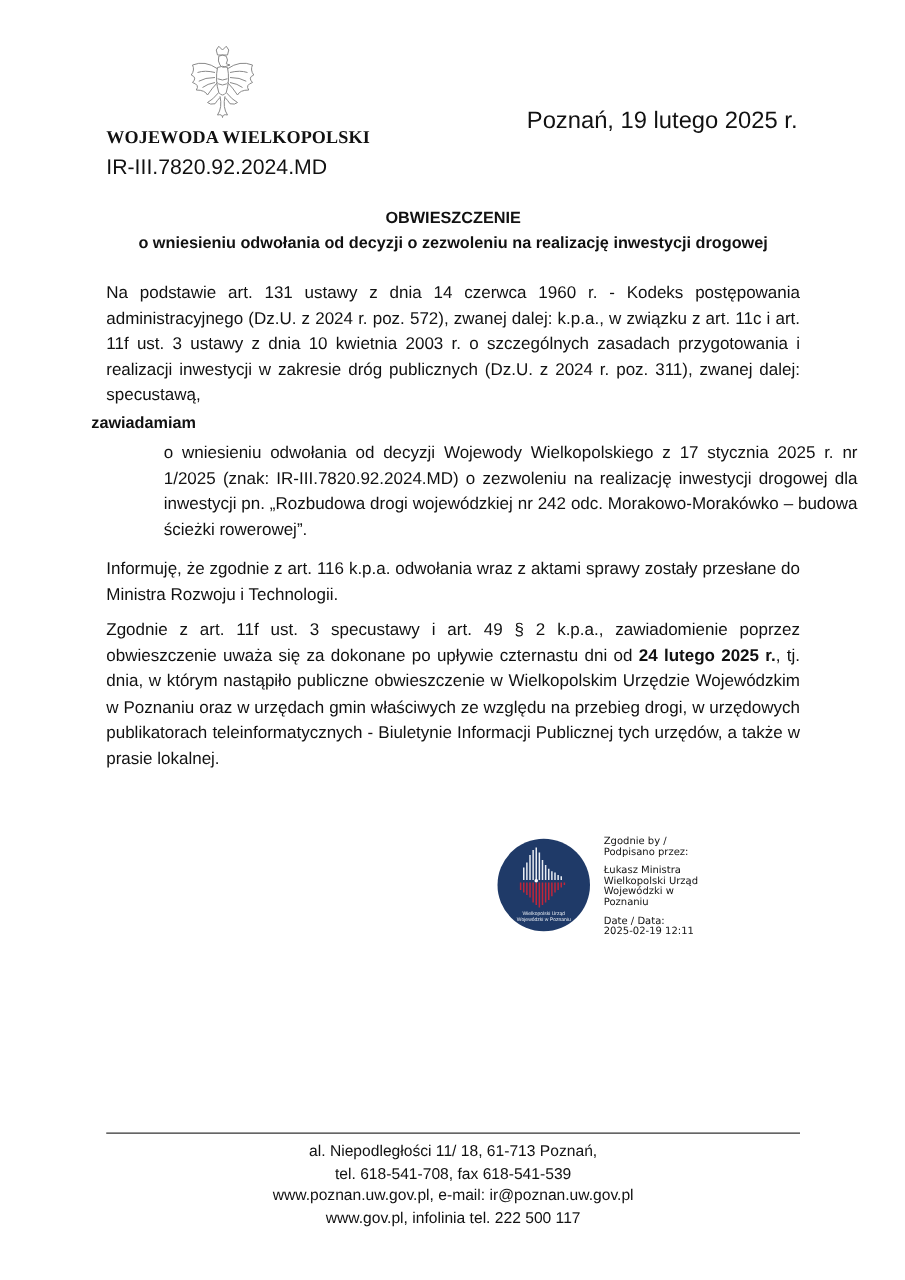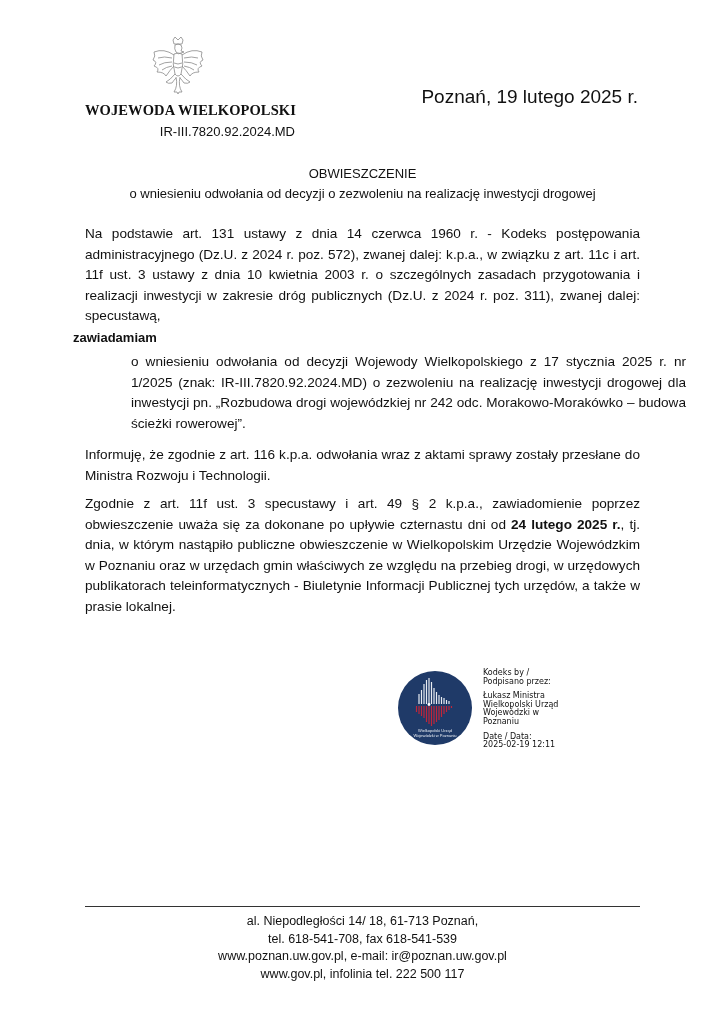--- a/index.html
+++ b/index.html
@@ -37,38 +37,38 @@
       font-weight: bold;
       font-size: 14.5px;
       letter-spacing: 0.1px;
       white-space: nowrap;
     }
     .ref-number {
       position: absolute;
       left: 85px;
       top: 124px;
       width: 210px;
-      text-align: right;
-      font-size: 13px;
+      text-align: left;
+      font-size: 17px;
       white-space: nowrap;
     }
     .place-date {
       position: absolute;
       right: 86px;
       top: 86px;
       font-size: 19px;
       white-space: nowrap;
     }
     .title-block {
       position: absolute;
       left: 85px;
       top: 164px;
       width: 555px;
       text-align: center;
-      font-weight: normal;
+      font-weight: bold;
       font-size: 13px;
       line-height: 20px;
     }
     .body-text {
       position: absolute;
       left: 85px;
       width: 555px;
       font-size: 13.6px;
       line-height: 20.5px;
       text-align: justify;
@@ -233,35 +233,35 @@
       <line x1="49.5" y1="36" x2="49.5" y2="42"></line>
       <line x1="52" y1="36" x2="52" y2="40"></line>
       <line x1="54.5" y1="36" x2="54.5" y2="38"></line>
     </g>
     <circle cx="32" cy="34.5" r="1.4" fill="#ffffff"></circle>
     <text x="38" y="62" text-anchor="middle" fill="#e8ecf2" font-size="4" font-family="Liberation Sans, sans-serif">Wielkopolski Urząd</text>
     <text x="38" y="67" text-anchor="middle" fill="#e8ecf2" font-size="4" font-family="Liberation Sans, sans-serif">Wojewódzki w Poznaniu</text>
   </svg>
 
   <div class="signature-meta">
-    <div>Kodeks by /</div>
+    <div>Zgodnie by /</div>
     <div>Podpisano przez:</div>
     <div class="gap"></div>
     <div>Łukasz Ministra</div>
     <div>Wielkopolski Urząd</div>
     <div>Wojewódzki w</div>
     <div>Poznaniu</div>
     <div class="gap"></div>
     <div>Date / Data:</div>
     <div>2025-02-19 12:11</div>
   </div>
 
 
   <div class="footer-rule"></div>
 
   <div class="footer">
-    <div>al. Niepodległości 14/ 18, 61-713 Poznań,</div>
+    <div>al. Niepodległości 11/ 18, 61-713 Poznań,</div>
     <div>tel. 618-541-708, fax 618-541-539</div>
     <div>www.poznan.uw.gov.pl, e-mail: ir@poznan.uw.gov.pl</div>
     <div>www.gov.pl, infolinia tel. 222 500 117</div>
   </div>
 
 </div>
 
 </body></html>

